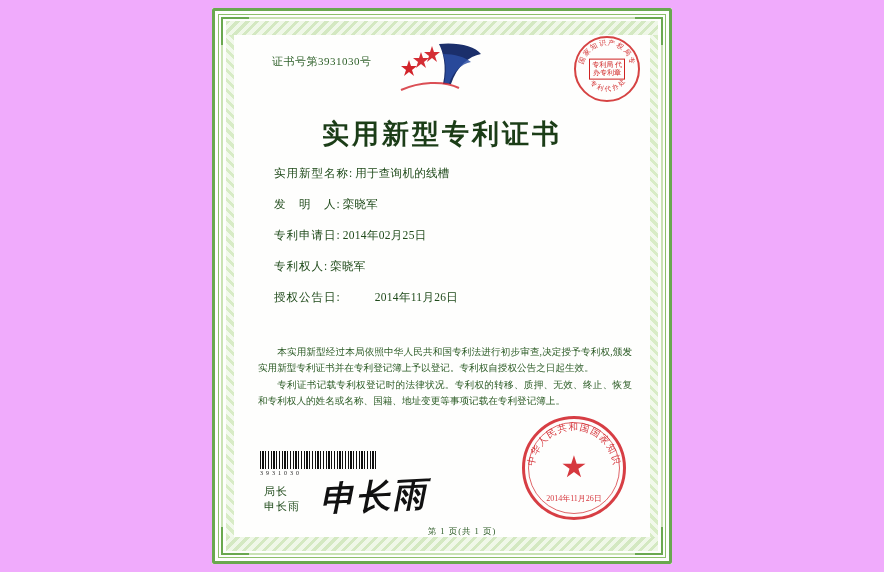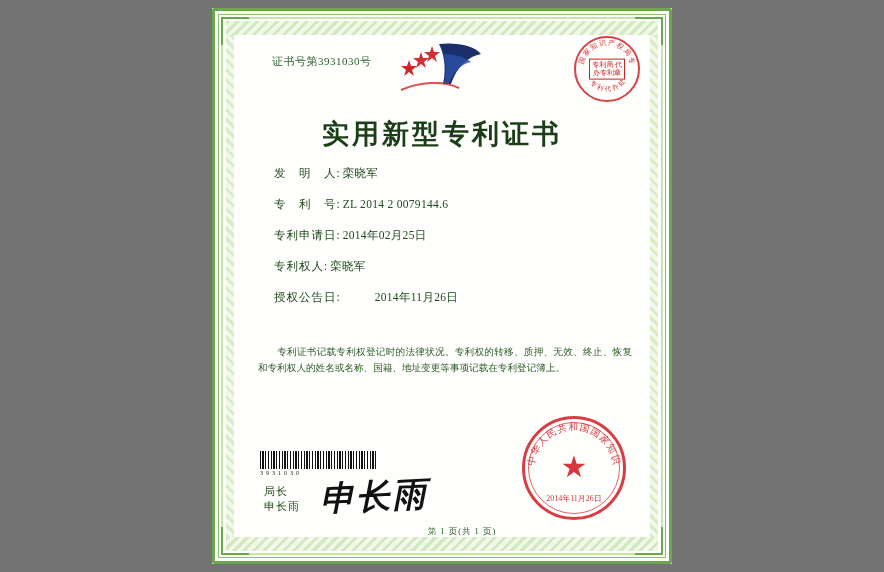--- a/index.html
+++ b/index.html
@@ -10,21 +10,21 @@
   body {
     width: 884px;
     height: 572px;
     font-family: "Liberation Serif", serif;
     overflow: hidden;
   }
   #page {
     position: relative;
     width: 884px;
     height: 572px;
-    background: #737373;
+    background: #f0abfc;
   }
   
   .sheet {
     position: absolute;
     left: 212px;
     top: 8px;
     width: 460px;
     height: 556px;
     background: #fefefd;
     box-sizing: border-box;
@@ -344,42 +344,43 @@
           <textPath href="#arcBot" startOffset="22%">专利代办处</textPath>
         </text>
       </svg>
       <div class="seal-center">专利局 代办专利章</div>
     </div>
 
     <div class="main-title">实用新型专利证书</div>
 
     <div class="fields">
       <div class="field-row">
+        <span class="field-label">实用新型名称:</span>
+        <span class="field-value">用于查询机的线槽</span>
+      </div>
+      <div class="field-row">
         <span class="field-label">发　明　人:</span>
         <span class="field-value">栾晓军</span>
-      </div>
-      <div class="field-row">
-        <span class="field-label">专　利　号:</span>
-        <span class="field-value">ZL 2014 2 0079144.6</span>
       </div>
       <div class="field-row">
         <span class="field-label">专利申请日:</span>
         <span class="field-value">2014年02月25日</span>
       </div>
       <div class="field-row">
         <span class="field-label">专利权人:</span>
         <span class="field-value">栾晓军</span>
       </div>
       <div class="field-row tight">
         <span class="field-label">授权公告日:</span>
         <span class="field-value">2014年11月26日</span>
       </div>
     </div>
 
     <div class="body-text">
+      <p>本实用新型经过本局依照中华人民共和国专利法进行初步审查,决定授予专利权,颁发实用新型专利证书并在专利登记簿上予以登记。专利权自授权公告之日起生效。</p>
       <p>专利证书记载专利权登记时的法律状况。专利权的转移、质押、无效、终止、恢复和专利权人的姓名或名称、国籍、地址变更等事项记载在专利登记簿上。</p>
     </div>
 
     <div class="barcode"></div>
     <div class="barcode-caption">3931030</div>
 
     <div class="sig-label">
       <div>局长</div>
       <div>申长雨</div>
     </div>

